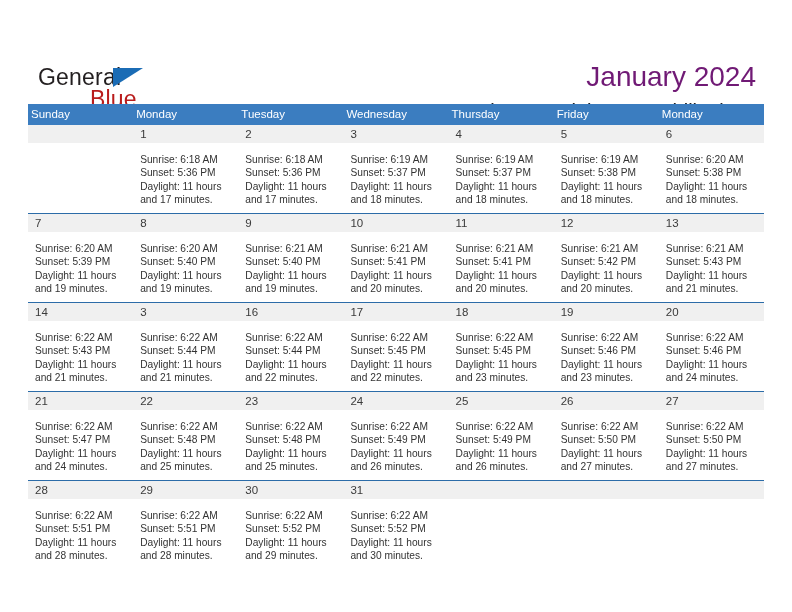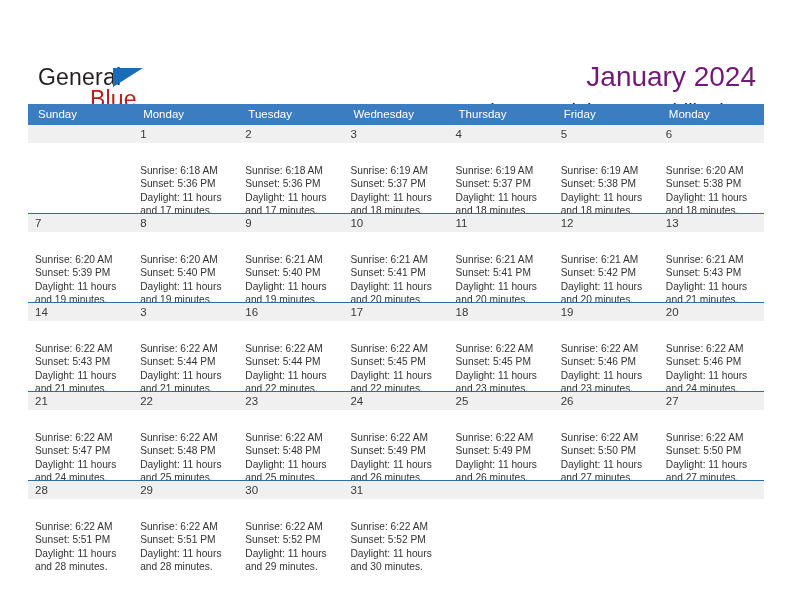--- a/index.html
+++ b/index.html
@@ -95,21 +95,21 @@
   }
   .weekdays {
     display: flex;
     width: 736px;
     height: 21px;
     background: #3b7dc0;
   }
   .weekday {
     flex: 1 1 0;
     box-sizing: border-box;
-    padding-left: 10px;
+    padding-left: 3px;
     font-size: 11.5px;
     line-height: 21px;
     color: #ffffff;
     white-space: nowrap;
     overflow: hidden;
   }
 
   .week {
     position: relative;
     width: 736px;
@@ -138,21 +138,21 @@
     padding: 0 4px 0 7px;
     position: relative;
   }
   .day-number {
     font-size: 11.5px;
     line-height: 18px;
     height: 18px;
     color: #3a3a3a;
   }
   .day-lines {
-    margin-top: 21px;
+    margin-top: 10px;
   }
   .day-line {
     font-size: 10.2px;
     line-height: 13.4px;
     color: #333333;
     white-space: nowrap;
   }
   .day.empty .day-number,
   .day.empty .day-lines {
     visibility: hidden;

